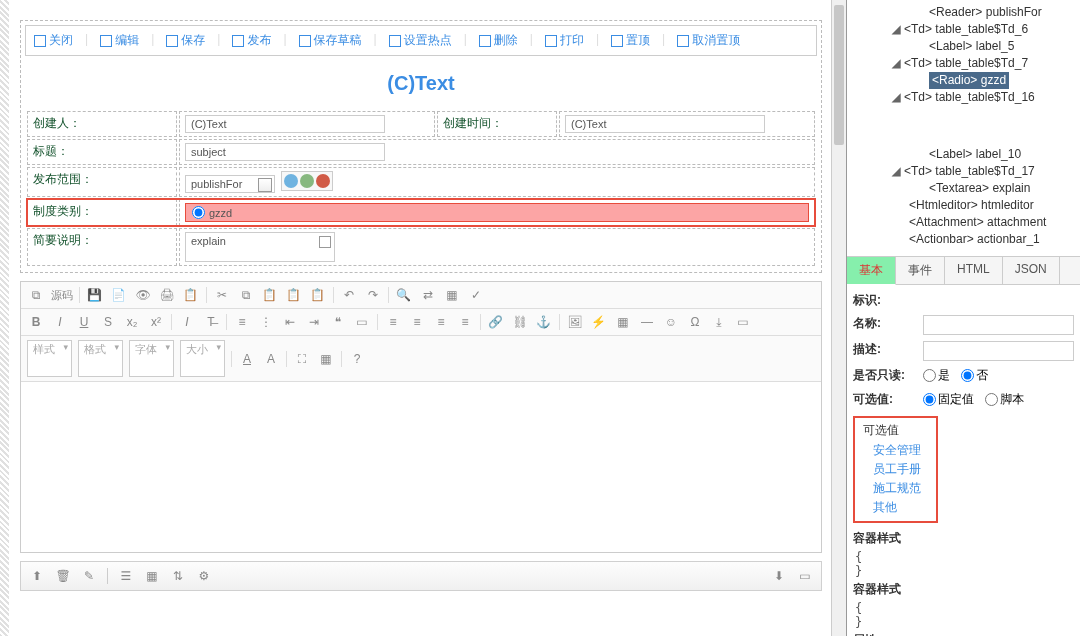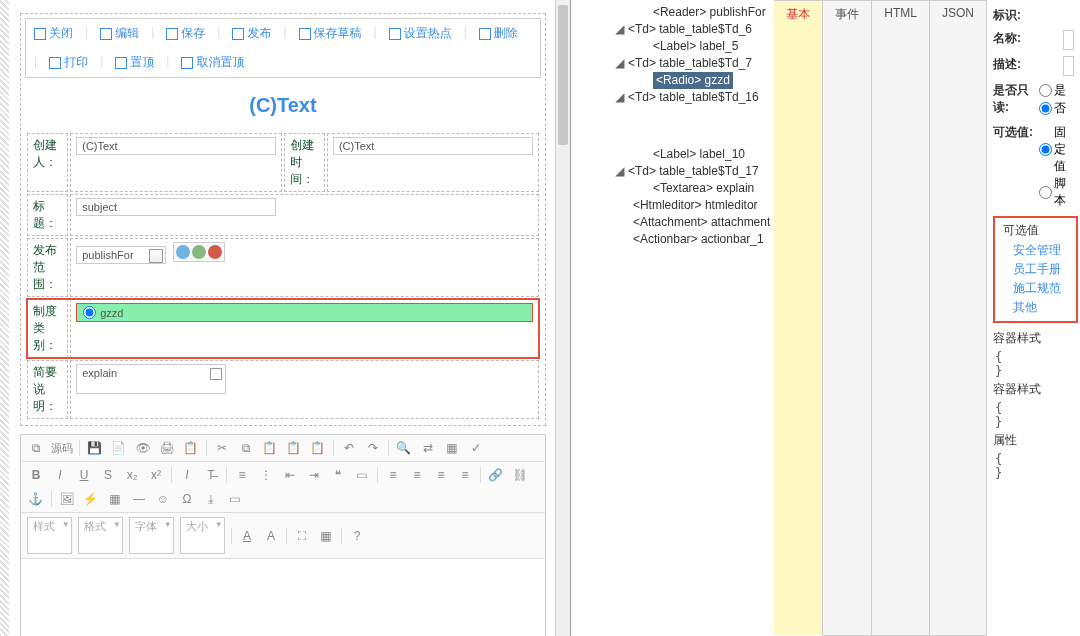--- a/index.html
+++ b/index.html
@@ -2,21 +2,21 @@
 <html><head>
 <meta charset="utf-8">
 <style>
 *{box-sizing:border-box;margin:0;padding:0;font-family:"Microsoft YaHei",Arial,sans-serif;font-size:12px}
 body{background:#fff;overflow:hidden}
 .app{display:flex;width:1080px;height:636px}
 .left-pane{width:846px;height:100%;overflow:hidden;position:relative;padding:5px 0 0 12px;background:#fff}
 .left-pane::before{content:"";position:absolute;left:0;top:0;bottom:0;width:9px;background:repeating-linear-gradient(45deg,#e0e0e0 0 2px,#fff 2px 4px)}
 .left-pane::after{content:"";position:absolute;right:0;top:0;width:14px;height:100%;background:#f0f0f0;border-left:1px solid #ccc}
 .scrollbar-thumb{position:absolute;right:2px;top:5px;width:10px;height:140px;background:#c7c7c7;border-radius:2px;z-index:5}
-.form-wrap{border:1px dashed #bbb;margin:8px 24px 0 8px;padding:4px}
+.form-wrap{border:1px dashed #bbb;margin:15px 24px 0 8px;padding:4px}
 .toolbar{border:1px solid #ccc;padding:6px 8px;display:flex;gap:12px;flex-wrap:wrap}
 .toolbar a{color:#3b8de3;text-decoration:none;display:inline-flex;align-items:center;gap:3px;cursor:pointer}
 .toolbar .sep{color:#ddd}
 .tb-icon{width:12px;height:12px;display:inline-block;border:1px solid #3b8de3;position:relative}
 .title-area{text-align:center;padding:16px 0 14px}
 .title-area h1{color:#3b8de3;font-size:20px;font-weight:700}
 .form-table{width:100%;border-collapse:separate;border-spacing:2px}
 .form-table td{border:1px dashed #bbb;padding:3px 5px;vertical-align:top}
 .form-table td.lbl{width:150px;color:#14532d;padding-right:8px}
 .fld{border:1px solid #ccc;padding:2px 5px;min-height:18px;font-size:11px;color:#555;display:inline-block;min-width:200px;background:#fff}
@@ -24,46 +24,46 @@
 .fld.has-btn{position:relative}
 .fld.has-btn::after{content:"";position:absolute;right:2px;top:2px;width:12px;height:12px;border:1px solid #999;background:linear-gradient(#fff,#eee)}
 .chiplet{display:inline-flex;gap:2px;border:1px solid #ccc;background:#f8f8f8;padding:2px;margin-left:3px}
 .chiplet span{width:14px;height:14px;display:inline-block;border-radius:7px}
 .chiplet .c1{background:#6fb3e0}
 .chiplet .c2{background:#87b87f}
 .chiplet .c3{background:#d15b47}
 .textarea-fld{border:1px solid #ccc;min-height:30px;width:150px;padding:2px 5px;font-size:11px;color:#555;position:relative}
 .textarea-fld::after{content:"";position:absolute;right:3px;top:3px;width:10px;height:10px;border:1px solid #999}
 .hl-red{outline:2px solid #e74c3c;outline-offset:-1px}
-.radio-fld{display:flex;align-items:center;gap:4px;border:1px solid #e74c3c;padding:2px 6px;min-width:160px;background:#86efac}
+.radio-fld{display:flex;align-items:center;gap:4px;border:1px solid #e74c3c;padding:2px 6px;min-width:160px;background:#fca5a5}
 .radio-fld input{margin:0}
 .radio-fld span{font-size:11px;color:#555}
 .editor-box{border:1px solid #ccc;margin:8px 24px 0 8px}
 .ed-toolbar{background:#fafafa;border-bottom:1px solid #ddd;padding:4px 6px;display:flex;flex-wrap:wrap;gap:6px;align-items:center}
 .ed-btn{width:18px;height:18px;color:#888;display:inline-flex;align-items:center;justify-content:center;cursor:pointer;font-size:12px}
 .ed-sep{width:1px;height:16px;background:#ddd}
 .ed-sel{border:1px solid #ccc;background:#fff;padding:1px 14px 19px 5px;color:#aaa;font-size:11px;position:relative;min-width:45px}
 .ed-sel::after{content:"▾";position:absolute;right:3px;top:1px;color:#aaa;font-size:9px}
 .ed-body{height:170px;background:#fff}
 .attach-bar{border:1px solid #d0d0d0;margin:8px 24px 0 8px;background:linear-gradient(#fdfdfd,#f0f0f0);padding:6px 8px;display:flex;align-items:center;gap:10px}
 .attach-bar .ab{width:16px;height:16px;color:#888;display:inline-flex;align-items:center;justify-content:center}
 .attach-bar .vsep{width:1px;height:16px;background:#ccc}
 .attach-bar .right{margin-left:auto;display:flex;gap:10px}
-.right-pane{flex:1;border-left:1px solid #999;display:flex;flex-direction:row;background:#fff}
+.right-pane{flex:1;border-left:1px solid #999;display:flex;flex-direction:column;background:#fff}
 .tree{padding:4px 4px 8px 4px;font-size:11px;color:#333;line-height:17px;overflow:hidden;flex:0 0 auto}
 .tree .row{white-space:nowrap;display:flex;align-items:center;gap:3px}
 .tree .caret{color:#666;width:10px;display:inline-block;text-align:center}
 .tree .tag{color:#333}
 .tree .sel{background:#4a6a8a;color:#fff;padding:0 3px}
 .tabs{display:flex;border-top:1px solid #ccc;border-bottom:1px solid #ccc;background:#f5f5f5}
 .tabs .tab{padding:5px 12px;border-right:1px solid #ccc;color:#555;cursor:pointer}
-.tabs .tab.active{background:#fef9c3;color:#d33;border-bottom:1px solid #fff;margin-bottom:-1px}
+.tabs .tab.active{background:#86efac;color:#d33;border-bottom:1px solid #fff;margin-bottom:-1px}
 .props{flex:1;overflow:auto;padding:4px 6px}
 .prow{display:flex;align-items:flex-start;padding:3px 0}
-.prow .pl{width:70px;color:#333;font-weight:400}
+.prow .pl{width:70px;color:#333;font-weight:700}
 .prow .pl.bold{font-weight:700}
 .prow .pv{flex:1}
 .prow input[type=text]{width:100%;border:1px solid #ccc;padding:2px 4px;font-size:12px}
 .prow label{margin-right:8px;display:inline-flex;align-items:center;gap:2px}
 .opt-box{border:2px solid #e74c3c;padding:4px 8px;margin:4px 0;width:85px}
 .opt-box .hdr{color:#333;margin-bottom:2px}
 .opt-box a{display:block;color:#3b8de3;text-decoration:none;padding:1px 0 1px 10px;cursor:pointer}
 .codeish{color:#555;font-family:monospace;padding-left:2px}
 </style>
 </head>

